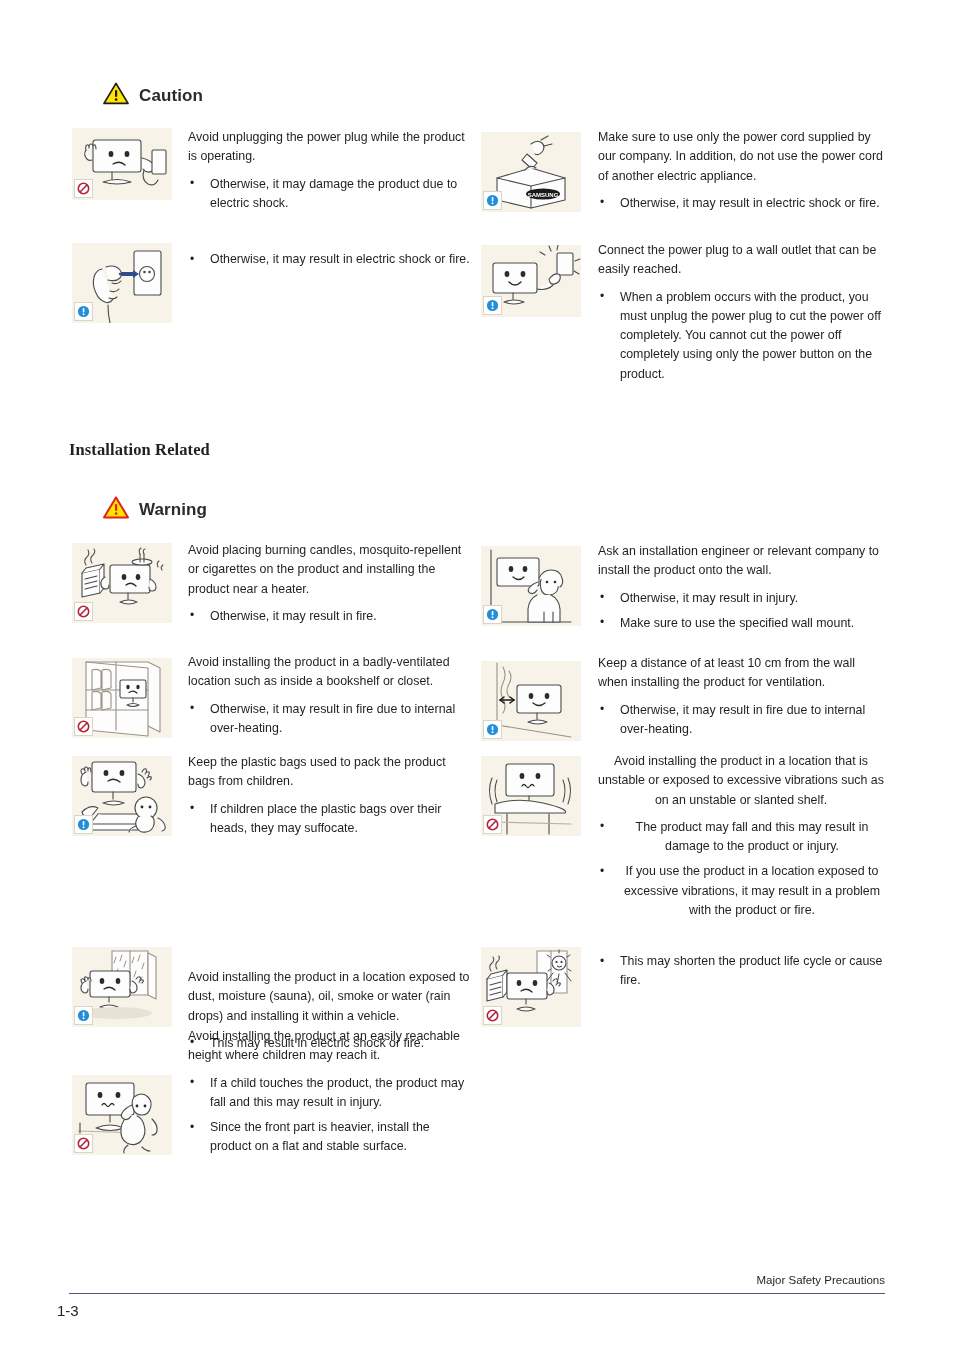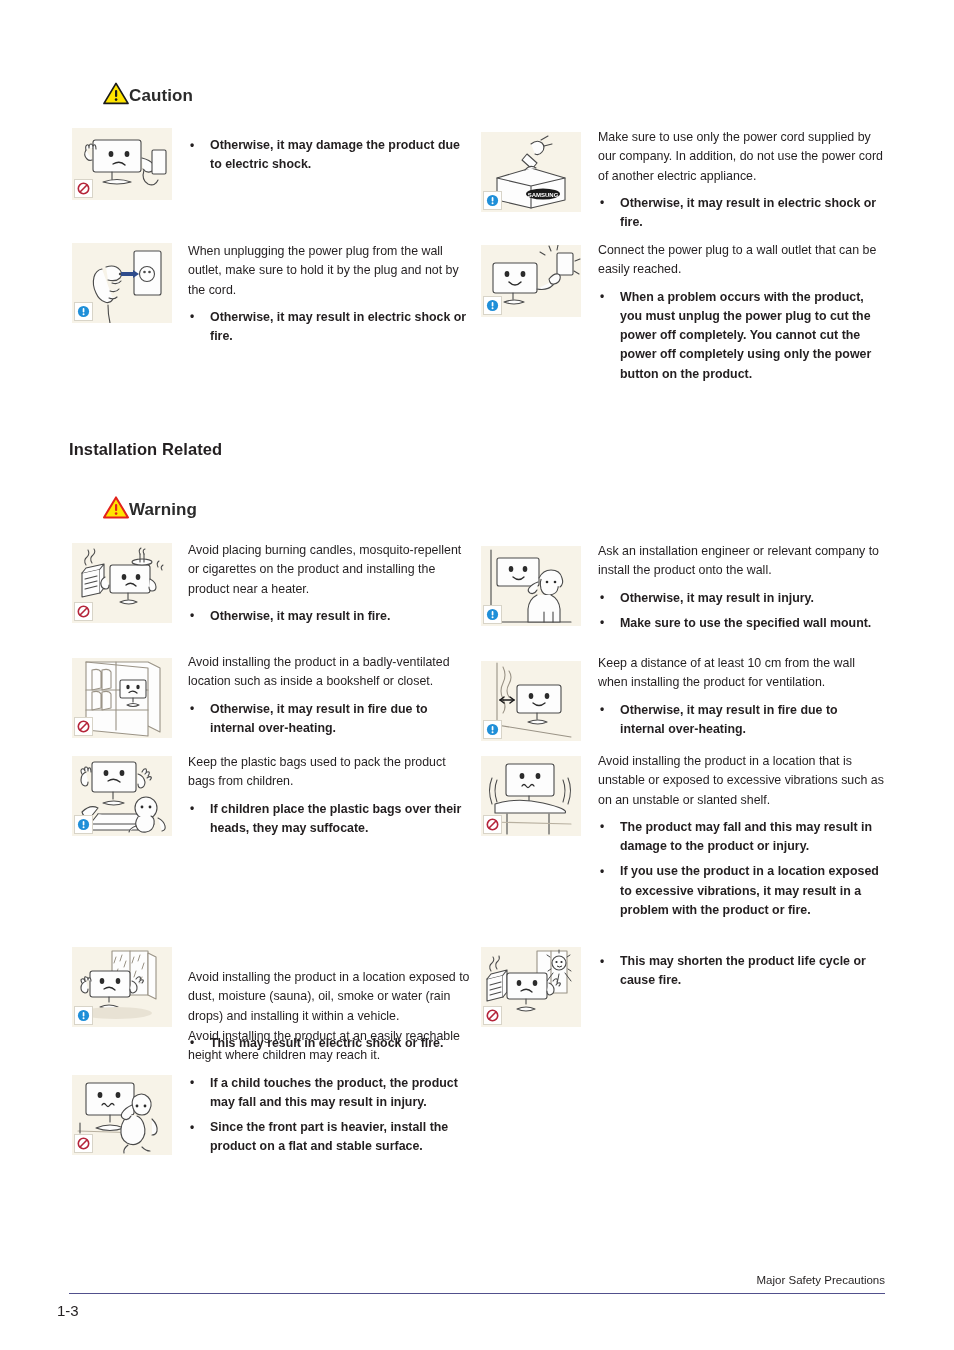--- a/index.html
+++ b/index.html
@@ -14,36 +14,38 @@
     position: relative;
     overflow: hidden;
   }
 
   .page { position: relative; width: 954px; height: 1350px; }
 
   
   .alert-head {
     display: flex;
     align-items: center;
+    gap: 10px;
     position: absolute;
   }
   .alert-head .tri { flex: 0 0 auto; }
   .alert-head .label {
     font-size: 17px;
     font-weight: bold;
     color: #2b2b2b;
     letter-spacing: .1px;
   }
 
   .section-title {
     position: absolute;
     font-size: 16.5px;
     font-weight: bold;
     color: #231f20;
     letter-spacing: .1px;
+    font-family: Liberation Serif, serif;
   }
 
   
   .entry { position: absolute; }
 
   .illus {
     position: absolute;
     width: 100px;
     height: 72px;
     background: #f7f3e8;
@@ -75,21 +77,21 @@
   }
   .txt p { margin: 0; }
 
   .bullets { margin-top: 8px; }
   .bullets li {
     list-style: none;
     position: relative;
     padding-left: 22px;
     margin-bottom: 6px;
   }
-  .bullets { padding: 0; margin-left: 0; font-weight: bold; }
+  .bullets { padding: 0; margin-left: 0; }
   ul.bullets { margin: 8px 0 0 0; }
   .bullets li:last-child { margin-bottom: 0; }
   .bullets li::before {
     content: "\2022";
     position: absolute;
     left: 2px;
     top: -0.5px;
     font-size: 12px;
     color: #231f20;
   }
@@ -151,20 +153,21 @@
         <path d="M41 36 q7 -4 12 1" fill="none" stroke="#2b2b2b" stroke-width="1.4" stroke-linecap="round"></path>
       </svg>
       <span class="badge">
         <svg width="13" height="13" viewBox="0 0 13 13">
           <circle cx="6.5" cy="6.5" r="5.2" fill="none" stroke="#b5253a" stroke-width="1.6"></circle>
           <line x1="2.8" y1="10.2" x2="10.2" y2="2.8" stroke="#b5253a" stroke-width="1.6"></line>
         </svg>
       </span>
     </div>
     <div class="txt" style="left:188px; top:128px; width:285px;">
+      <p>Avoid unplugging the power plug while the product is operating.</p>
       <ul class="bullets">
         <li>Otherwise, it may damage the product due to electric shock.</li>
       </ul>
     </div>
   </div>
 
   <div class="entry">
     <div class="illus tall" style="left:72px; top:243px;">
       <svg width="100" height="80" viewBox="0 0 100 80">
         <g fill="#fdfdfd" stroke="#4a4a4a" stroke-width="1.1" stroke-linejoin="round" stroke-linecap="round">
@@ -184,21 +187,20 @@
       
       <span class="badge">
         <svg width="13" height="13" viewBox="0 0 13 13">
           <circle cx="6.5" cy="6.5" r="5.6" fill="#1f8fd8"></circle>
           <rect x="5.7" y="3.1" width="1.7" height="4.4" rx=".8" fill="#ffffff"></rect>
           <circle cx="6.55" cy="9.3" r="1" fill="#ffffff"></circle>
         </svg>
       </span>
     </div>
     <div class="txt" style="left:188px; top:242px; width:285px;">
-      <p>When unplugging the power plug from the wall outlet, make sure to hold it by the plug and not by the cord.</p>
       <ul class="bullets">
         <li>Otherwise, it may result in electric shock or fire.</li>
       </ul>
     </div>
   </div>
 
   <div class="entry">
     <div class="illus tall" style="left:481px; top:132px;">
       <svg width="100" height="80" viewBox="0 0 100 80">
         <g fill="#fdfdfd" stroke="#4a4a4a" stroke-width="1.1" stroke-linejoin="round" stroke-linecap="round">
@@ -474,21 +476,21 @@
         <ellipse cx="57" cy="20" rx="2.4" ry="3" fill="#2b2b2b"></ellipse>
         <path d="M41 30 q2 -3 4 0 q2 3 4 0 q2 -3 4 0" fill="none" stroke="#2b2b2b" stroke-width="1.3" stroke-linecap="round"></path>
       </svg>
       <span class="badge">
         <svg width="13" height="13" viewBox="0 0 13 13">
           <circle cx="6.5" cy="6.5" r="5.2" fill="none" stroke="#b5253a" stroke-width="1.6"></circle>
           <line x1="2.8" y1="10.2" x2="10.2" y2="2.8" stroke="#b5253a" stroke-width="1.6"></line>
         </svg>
       </span>
     </div>
-    <div class="txt" style="left:598px; top:752px; width:286px;">
+    <div class="txt" style="left:598px; top:752px; width:286px;text-align:center;">
       <p>Avoid installing the product in a location that is unstable or exposed to excessive vibrations such as on an unstable or slanted shelf.</p>
       <ul class="bullets">
         <li>The product may fall and this may result in damage to the product or injury.</li>
         <li>If you use the product in a location exposed to excessive vibrations, it may result in a problem with the product or fire.</li>
       </ul>
     </div>
   </div>
 
   <div class="entry">
     <div class="illus tall" style="left:72px; top:947px;">

